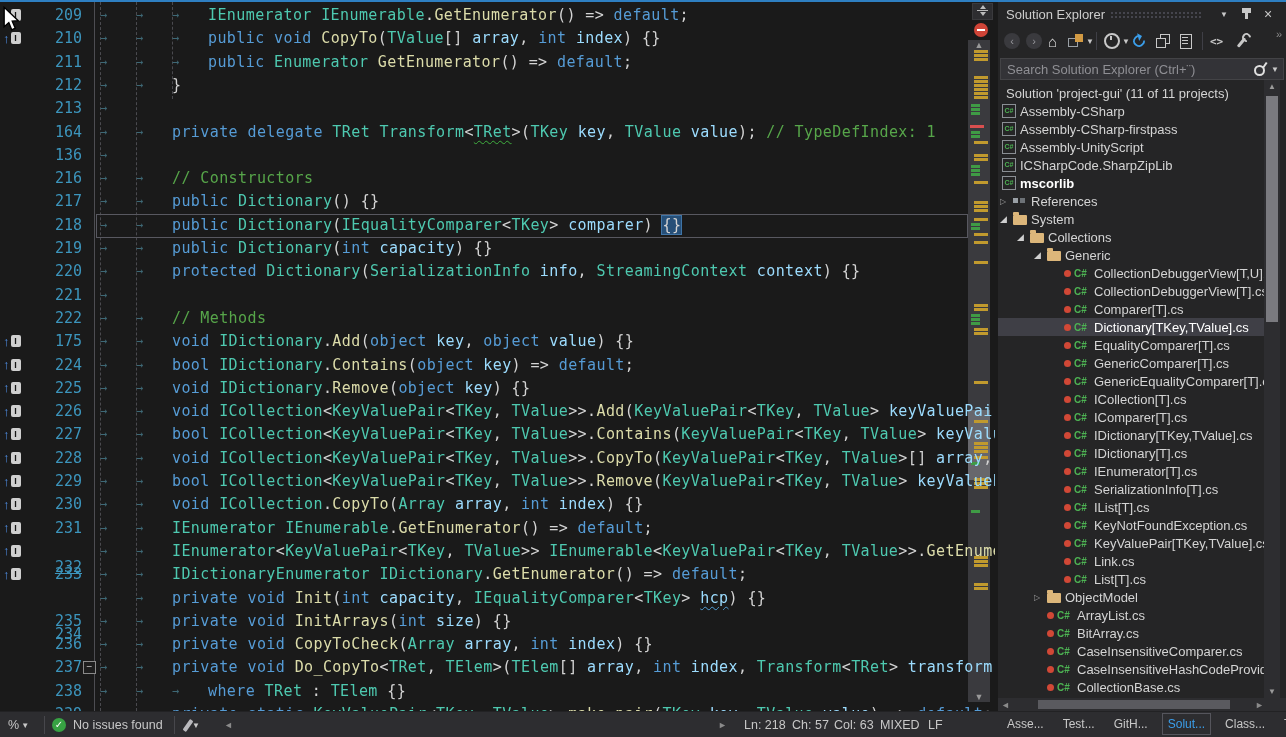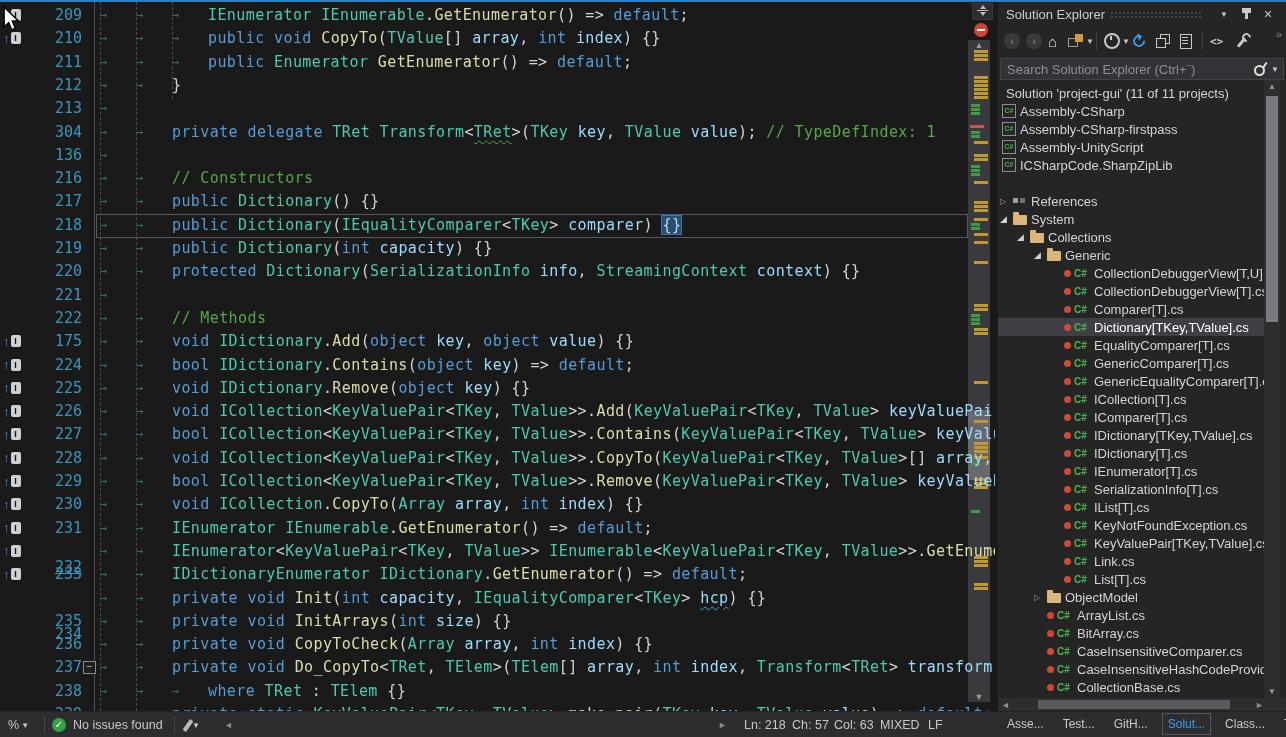--- a/index.html
+++ b/index.html
@@ -153,21 +153,21 @@
         <div class="guide abs" style="left: 100px; top: 0px; height: 709px;"></div>
         <div class="guide abs" style="left: 136px; top: 0px; height: 709px;"></div>
         <div class="guide abs" style="left: 172px; top: 0px; height: 97px;"></div>
       </div>
     <div id="linenos">
         <div class="lineno" style="top: 2px;">209</div>
         <div class="lineno" style="top: 25.3px;">210</div>
         <div class="lineno" style="top: 48.6px;">211</div>
         <div class="lineno" style="top: 71.9px;">212</div>
         <div class="lineno" style="top: 95.2px;">213</div>
-        <div class="lineno" style="top: 118.5px;">304</div>
+        <div class="lineno" style="top: 118.5px;">164</div>
         <div class="lineno" style="top: 141.8px;">136</div>
         <div class="lineno" style="top: 165.1px;">216</div>
         <div class="lineno" style="top: 188.4px;">217</div>
         <div class="lineno" style="top: 211.7px;">218</div>
         <div class="lineno" style="top: 235px;">219</div>
         <div class="lineno" style="top: 258.3px;">220</div>
         <div class="lineno" style="top: 281.6px;">221</div>
         <div class="lineno" style="top: 304.9px;">222</div>
         <div class="lineno" style="top: 328.2px;">175</div>
         <div class="lineno" style="top: 351.5px;">224</div>
@@ -438,20 +438,24 @@
           <span class="lbl">Assembly-CSharp</span>
         </div>
         <div class="trow" style="top: 76px; padding-left: 4px;">
           <span class="i-proj">C#</span>
           <span class="lbl">ICSharpCode.SharpZipLib</span>
         </div>
         <div class="trow" style="top: 58px; padding-left: 4px;">
           <span class="i-proj">C#</span>
           <span class="lbl">Assembly-UnityScript</span>
         </div>
+        <div class="trow" style="top: 94px; padding-left: 4px;">
+          <span class="i-proj">C#</span>
+          <span class="lbl bold">mscorlib</span>
+        </div>
         <div class="trow" style="top: 112px; padding-left: 2px;">
           <span class="slot">▷</span>
           <span class="i-refs"></span>
           <span class="lbl">References</span>
         </div>
         <div class="trow" style="top: 130px; padding-left: 2px;">
           <span class="slot open">◢</span>
           <span class="i-folder"></span>
           <span class="lbl">System</span>
         </div>

